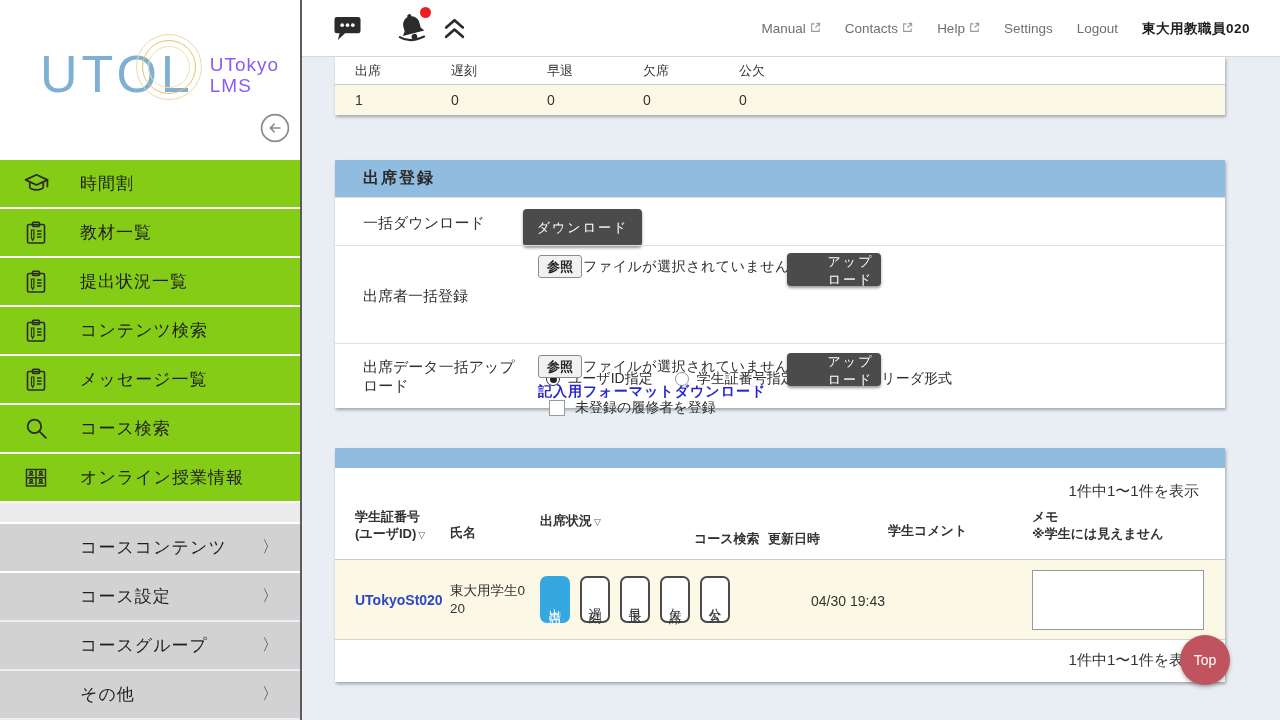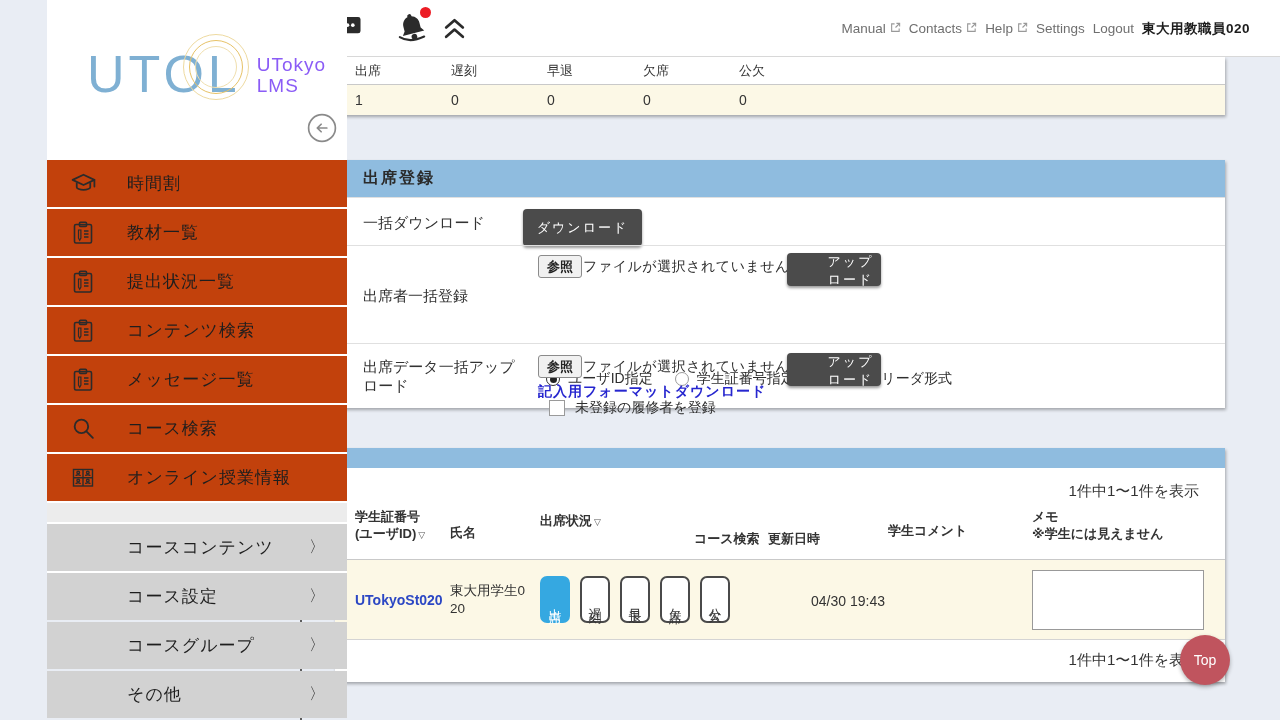--- a/index.html
+++ b/index.html
@@ -1,47 +1,47 @@
 <!DOCTYPE html>
 <html><head>
 <meta charset="utf-8">
 <style>
   * { margin:0; padding:0; box-sizing:border-box; }
   html,body { width:1280px; height:720px; overflow:hidden; background:#e9edf4;
     font-family:"Liberation Sans","DejaVu Sans",sans-serif; color:#333; }
 
   
-  .sidebar { position:absolute; left:0; top:0; width:300px; height:604px; background:#fff; z-index:5;margin-left:47px; }
+  .sidebar { position:absolute; left:0; top:0; width:300px; height:604px; background:#fff; z-index:5; }
   .logo-area { position:relative; height:160px; }
   .utol-logo { position:absolute; left:40px; top:48px; display:flex; align-items:flex-end; }
   .utol-text { font-size:52px; font-weight:400; letter-spacing:4px; color:#7fb0d3; line-height:1; }
   .ring { position:absolute; border-radius:50%; pointer-events:none; }
   .ring1 { left:96px; top:-14px; width:66px; height:66px; border:1.5px solid #eedaa0; }
   .ring2 { left:102px; top:-8px; width:54px; height:54px; border:1.5px solid #e7c267; }
   .ring3 { left:108px; top:-2px; width:42px; height:42px; border:1.5px solid #f0dfae; }
   .logo-sub { margin-left:16px; font-size:19px; line-height:21px; color:#8b5cf6; letter-spacing:1px; padding-bottom:4px; }
   .collapse-btn { position:absolute; right:10px; top:113px; width:30px; height:30px; border:none; background:transparent; cursor:pointer; }
-  .nav-item { position:relative; height:47px; margin-bottom:2px; background:#c2410c; display:flex; align-items:center; cursor:pointer; }
+  .nav-item { position:relative; height:47px; margin-bottom:2px; background:#84cc16; display:flex; align-items:center; cursor:pointer; }
   .nav-item .nav-icon { position:absolute; left:22px; width:28px; height:28px; display:flex; align-items:center; justify-content:center; }
   .nav-item .nav-label { margin-left:80px; font-size:17px; color:#1e1e1e; letter-spacing:1px; }
   .nav-gap { height:19px; background:#ececec; margin-bottom:2px; }
   .sub-item { position:relative; height:47px; margin-bottom:2px; background:#d2d2d2; display:flex; align-items:center; cursor:pointer; }
   .sub-item .nav-label { margin-left:80px; font-size:17px; color:#1e1e1e; letter-spacing:1px; }
   .sub-item .chev { position:absolute; right:22px; font-size:16px; color:#333; }
 
   
   .main { position:absolute; left:300px; top:0; width:980px; height:720px; border-left:2px solid #5c5c5c; background:#e9edf4; }
   .topbar { position:absolute; left:0; top:0; width:100%; height:57px; background:#fff; border-bottom:1px solid #d8d8d8; z-index:3; }
   .tb-icon { position:absolute; top:0; height:57px; display:flex; align-items:center; cursor:pointer; }
   .tb-msg { left:31px; }
   .tb-bell { left:92px; }
   .bell-wrap { position:relative; }
   .notif-dot { position:absolute; right:-1px; top:-2px; width:11px; height:11px; border-radius:50%; background:#ec1c24; }
   .tb-collapse { left:140px; }
-  .tb-right { position:absolute; right:30px; top:0; height:57px; display:flex; align-items:center; gap:8px; }
+  .tb-right { position:absolute; right:30px; top:0; height:57px; display:flex; align-items:center; gap:24px; }
   .tb-link { font-size:13.5px; color:#6f6f6f; cursor:pointer; display:flex; align-items:center; gap:4px; }
   .tb-user { font-size:13.5px; color:#1c1c1c; font-weight:bold; letter-spacing:.5px; }
 
   .card { position:absolute; left:33px; width:890px; background:#fff; box-shadow:1px 2px 3px rgba(0,0,0,.3); }
 
   
   .card-summary { top:57px; height:58px; }
   .sum-head { position:relative; height:28px; border-bottom:1px solid #c9c9c9; }
   .sum-row  { position:relative; height:30px; background:#fcf8e6; }
   .sum-cell { position:absolute; top:0; font-size:13px; line-height:28px; color:#333; }

